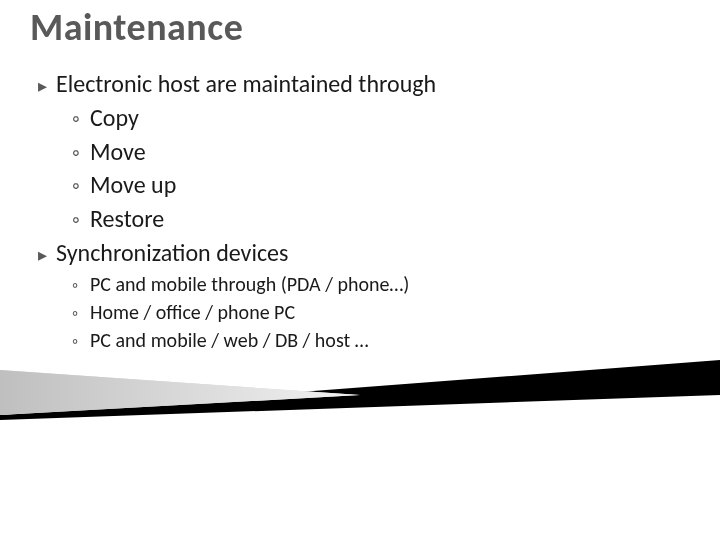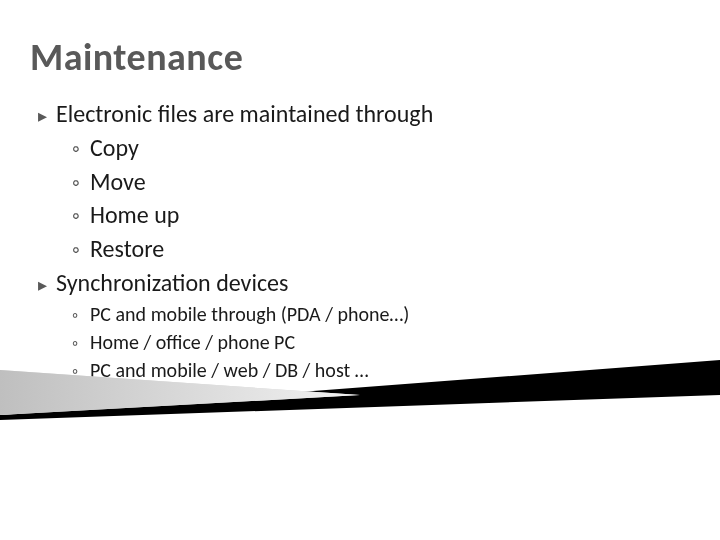--- a/index.html
+++ b/index.html
@@ -11,21 +11,21 @@
     font-family: "Segoe UI", "Calibri", "Helvetica Neue", Arial, sans-serif;
     color: #1a1a1a;
     overflow: hidden;
     position: relative;
   }
   .slide {
     position: relative;
     width: 720px;
     height: 460px;
     box-sizing: border-box;
-    padding: 34px 30px 0 30px;
+    padding: 4px 30px 0 30px;
   }
   .title {
     font-size: 38px;
     font-weight: 700;
     color: #595959;
     margin: 0 0 18px 0;
     letter-spacing: 0.5px;
   }
   .body {
     font-size: 24px;
@@ -83,33 +83,33 @@
 </head>
 <body>
 
 <div class="slide">
   <h1 class="title">Maintenance</h1>
 
   <div class="body">
 
     <div class="l1">
       <span class="bullet">▸</span>
-      <span class="txt">Electronic files are maintained through</span>
+      <span class="txt">Electronic host are maintained through</span>
     </div>
     <div class="l2">
       <span class="bullet">◦</span>
       <span class="txt">Copy</span>
     </div>
     <div class="l2">
       <span class="bullet">◦</span>
       <span class="txt">Move</span>
     </div>
     <div class="l2">
       <span class="bullet">◦</span>
-      <span class="txt">Home up</span>
+      <span class="txt">Move up</span>
     </div>
     <div class="l2">
       <span class="bullet">◦</span>
       <span class="txt">Restore</span>
     </div>
 
     <div class="l1">
       <span class="bullet">▸</span>
       <span class="txt">Synchronization devices</span>
     </div>

